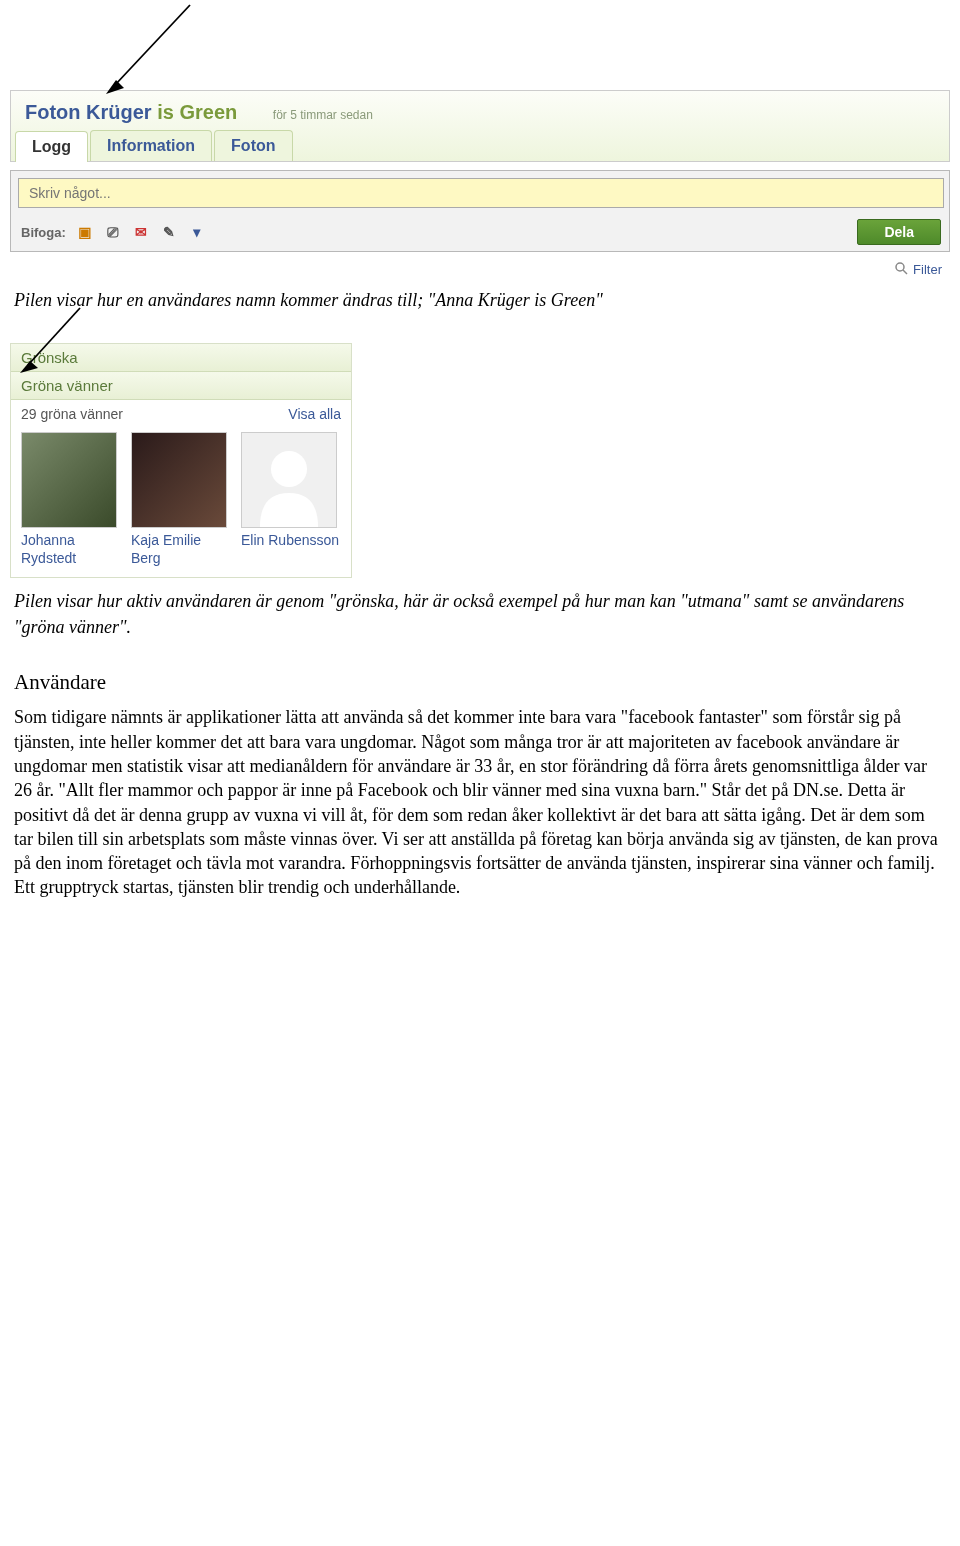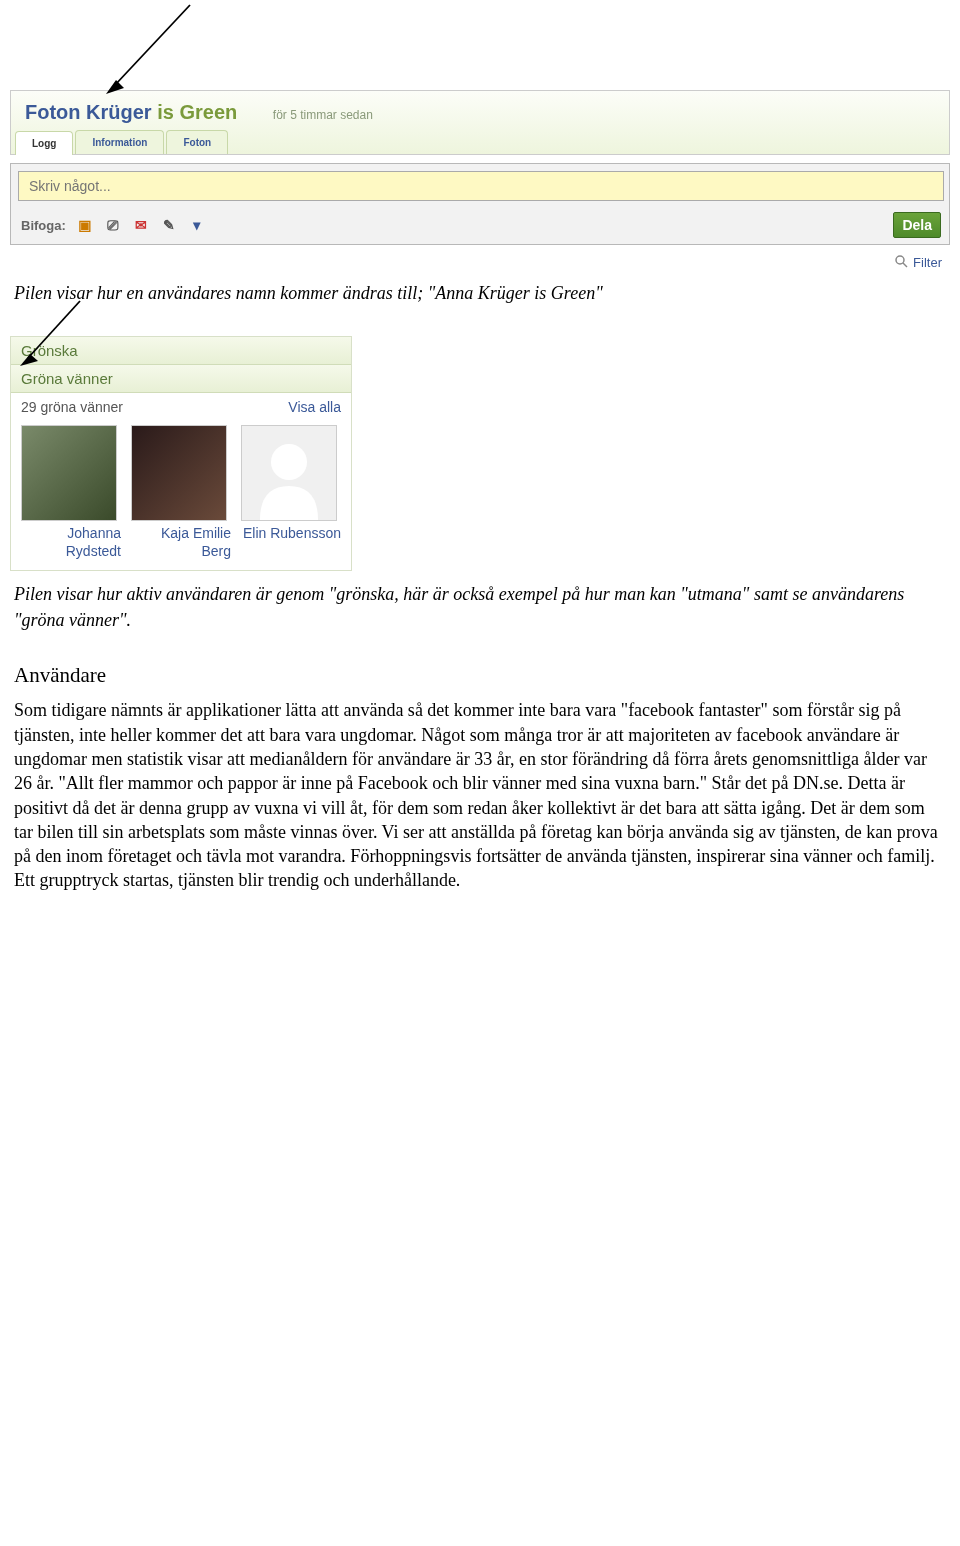--- a/index.html
+++ b/index.html
@@ -43,21 +43,21 @@
     margin-left: 30px;
   }
   .tabs {
     display: flex;
     align-items: flex-end;
     padding-left: 4px;
     gap: 2px;
   }
   .tab {
     padding: 6px 16px;
-    font-size: 10px;
+    font-size: 16px;
     font-weight: bold;
     color: #3b5998;
     background: #eef5dd;
     border: 1px solid #c8d8a8;
     border-bottom: none;
     border-radius: 4px 4px 0 0;
     cursor: pointer;
   }
   .tab.active {
     background: #fff;
@@ -104,21 +104,21 @@
     justify-content: center;
     font-size: 14px;
     cursor: pointer;
   }
   .share-btn {
     background: linear-gradient(#6aa33a, #4e8a2a);
     border: 1px solid #3a6a1f;
     color: #fff;
     font-weight: bold;
     font-size: 14px;
-    padding: 4px 8px;
+    padding: 4px 26px;
     border-radius: 2px;
     cursor: pointer;
   }
   .filter-row {
     text-align: right;
     padding: 4px 18px 0 0;
     font-size: 13px;
   }
   .filter-row a {
     color: #3b5998;
@@ -191,21 +191,20 @@
     color: #3b5998;
     cursor: pointer;
   }
   .friends-grid {
     display: flex;
     gap: 10px;
     padding: 4px 10px 10px 10px;
   }
   .friend {
     width: 100px;
-    text-align: right;
   }
   .friend .thumb {
     width: 94px;
     height: 94px;
     border: 1px solid #ccc;
   }
   .friend .fname {
     color: #3b5998;
     font-size: 14px;
     line-height: 1.25;

